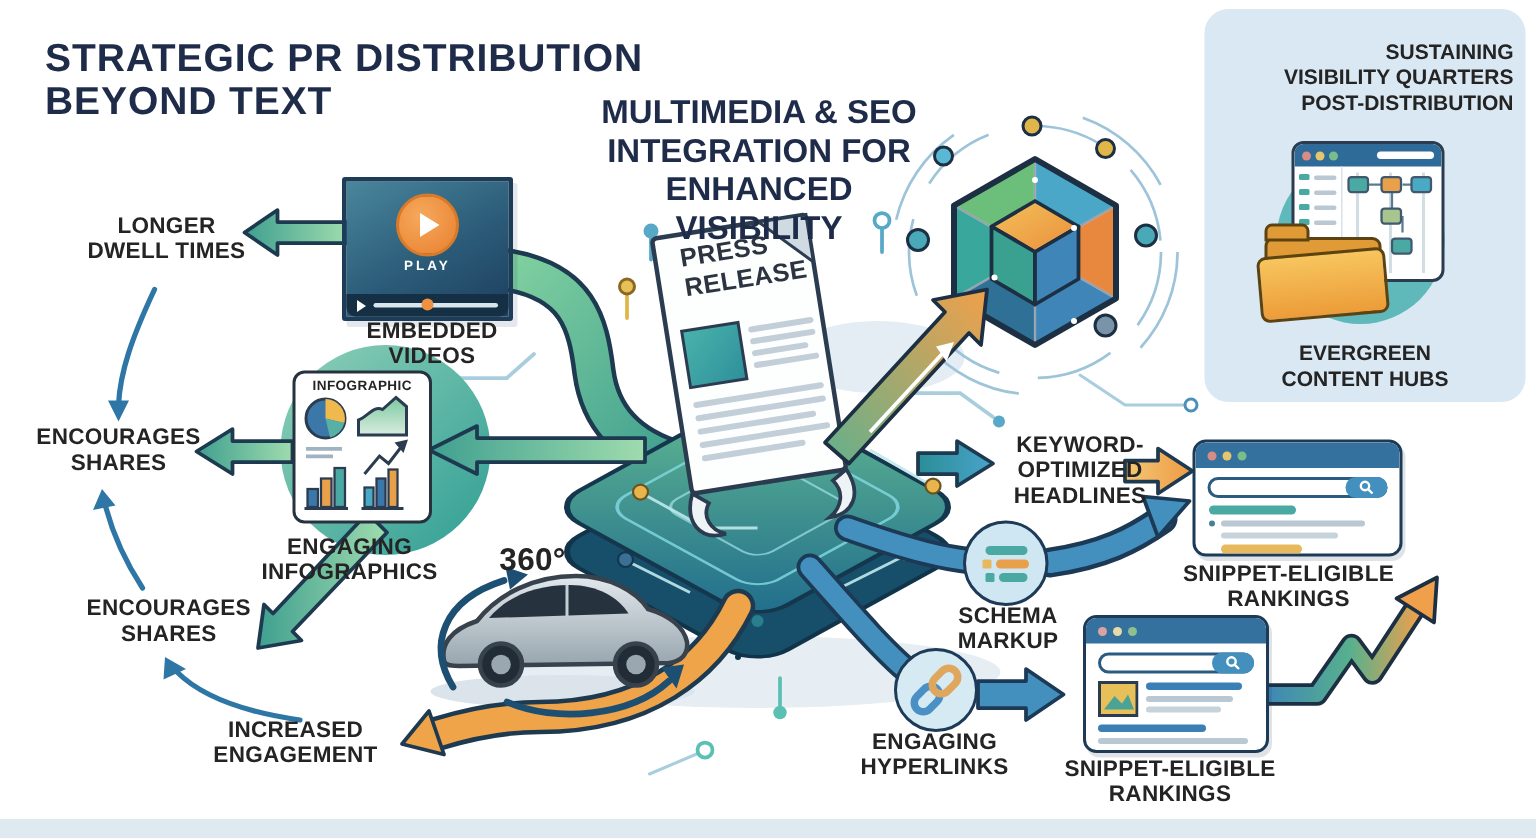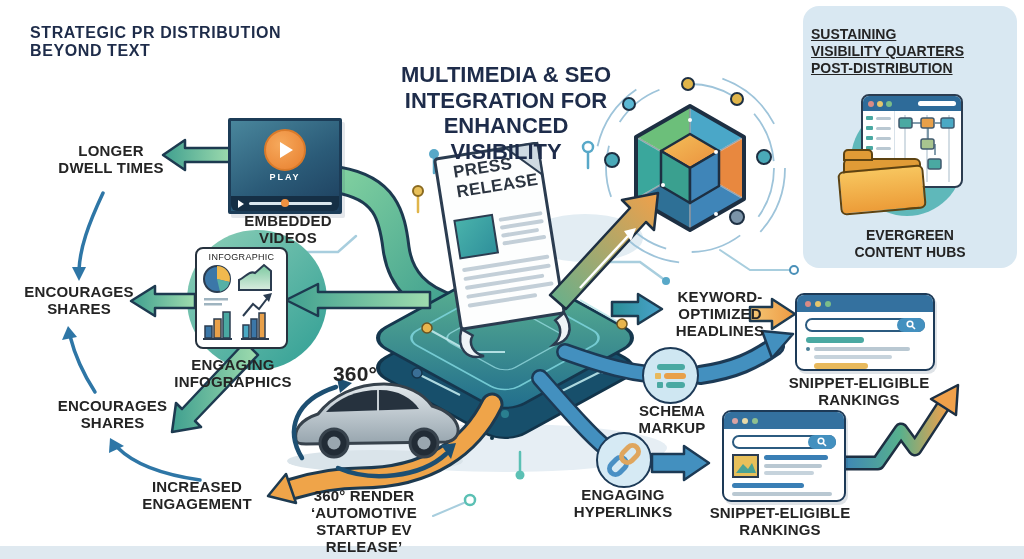--- a/index.html
+++ b/index.html
@@ -2,29 +2,29 @@
 <html><head>
 <meta charset="utf-8">
 <style>
   html,body{margin:0;padding:0;background:#fff;}
   .stage{position:relative;width:1024px;height:559px;background:#ffffff;overflow:hidden;
          font-family:"Liberation Sans","DejaVu Sans",sans-serif;}
   .stage *{box-sizing:border-box;}
   .abs{position:absolute;}
   .lbl{position:absolute;font-weight:800;color:#242424;text-align:center;
        white-space:pre-line;font-size:15px;line-height:1.14;letter-spacing:.2px;z-index:6;}
-  .title{position:absolute;left:30px;top:24px;width:430px;font-size:16px;font-weight:800;
+  .title{position:absolute;left:30px;top:24px;width:430px;font-size:26px;font-weight:800;
          color:#1e2c4a;line-height:1.12;letter-spacing:.6px;white-space:pre-line;z-index:6;}
   .subtitle{position:absolute;left:385px;top:62px;width:242px;font-size:22px;font-weight:800;
          color:#1e2c4a;line-height:1.16;text-align:center;white-space:pre-line;z-index:6;}
   
   .panel{position:absolute;left:803px;top:6px;width:214px;height:262px;background:#d9e8f2;
          border-radius:16px;z-index:5;}
   .panel-title{position:absolute;left:8px;top:20px;width:198px;font-size:14px;font-weight:800;
-         color:#242424;text-align:left;line-height:1.22;white-space:pre-line;text-decoration:underline;}
+         color:#242424;text-align:right;line-height:1.22;white-space:pre-line;}
   .panel-caption{position:absolute;left:8px;top:221px;width:198px;font-size:14px;font-weight:800;
          color:#242424;text-align:center;line-height:1.2;white-space:pre-line;}
   .hub-circle{position:absolute;left:48px;top:98px;width:112px;height:112px;border-radius:50%;
          background:#5fb8ba;}
   .hub-window{position:absolute;left:58px;top:88px;width:102px;height:94px;background:#fff;
          border:2.5px solid #2b3c50;border-radius:8px;overflow:hidden;}
   .hub-whead{height:15px;background:#2e6b99;display:flex;align-items:center;gap:3px;padding:0 5px;}
   .hub-wbody{display:flex;height:calc(100% - 15px);}
   .hub-col{width:32px;border-right:1.5px solid #d8e2ea;padding:5px 3px;}
   .hub-rowline{display:flex;gap:3px;align-items:center;margin-bottom:6px;}
@@ -53,21 +53,21 @@
          font-size:9px;font-weight:800;letter-spacing:2px;}
   .vbar{position:absolute;left:0;right:0;bottom:0;height:15px;background:#152f45;
          border-radius:0 0 6px 6px;display:flex;align-items:center;padding:0 7px;gap:5px;}
   .vbar-tri{width:0;height:0;border-left:6px solid #fff;border-top:4px solid transparent;
          border-bottom:4px solid transparent;}
   .vtrack{position:relative;flex:1;height:3.5px;background:#d8e6ee;border-radius:2px;}
   .vknob{position:absolute;left:38%;top:-2.5px;width:8px;height:8px;border-radius:50%;background:#ef9140;}
   
   .icard{position:absolute;left:195px;top:247px;width:93px;height:102px;background:#fff;
          border:2.5px solid #26323e;border-radius:8px;z-index:5;padding:3px 4px;}
-  .icard-title{font-size:9px;font-weight:400;color:#242424;text-align:center;letter-spacing:.3px;}
+  .icard-title{font-size:9px;font-weight:700;color:#242424;text-align:center;letter-spacing:.3px;}
   
   .browser{position:absolute;background:#fff;border:2.5px solid #1d3a57;border-radius:9px;
          z-index:5;overflow:hidden;box-shadow:2px 3px 0 rgba(29,58,87,.14);}
   .b-head{height:17px;background:#34719f;display:flex;align-items:center;gap:4px;padding:0 8px;}
   .b-dot{width:6px;height:6px;border-radius:50%;}
   .b-search{margin:6px 8px 5px;height:14px;border:2px solid #2b5b80;border-radius:9px;position:relative;}
   .b-search-btn{position:absolute;right:-2px;top:-2px;width:28px;height:14px;background:#4390bf;
          border-radius:9px;display:flex;align-items:center;justify-content:center;}
   .b-line{border-radius:3px;}
   .b-row{display:flex;align-items:center;gap:4px;}
@@ -529,23 +529,20 @@
 VIDEOS</div>
   <div class="lbl" style="left:18px;top:283px;width:122px">ENCOURAGES
 SHARES</div>
   <div class="lbl" style="left:50px;top:397px;width:125px">ENCOURAGES
 SHARES</div>
   <div class="lbl" style="left:165px;top:356px;width:136px">ENGAGING
 INFOGRAPHICS</div>
   <div class="lbl" style="left:322px;top:362px;width:66px;font-size:21px">360°</div>
   <div class="lbl" style="left:136px;top:478px;width:122px">INCREASED
 ENGAGEMENT</div>
-  <div class="lbl" style="left:278px;top:487px;width:172px">360° RENDER
-‘AUTOMOTIVE
-STARTUP EV RELEASE’</div>
   <div class="lbl" style="left:656px;top:288px;width:128px">KEYWORD-
 OPTIMIZED
 HEADLINES</div>
   <div class="lbl" style="left:614px;top:402px;width:116px">SCHEMA
 MARKUP</div>
   <div class="lbl" style="left:552px;top:486px;width:142px">ENGAGING
 HYPERLINKS</div>
   <div class="lbl" style="left:780px;top:374px;width:158px">SNIPPET-ELIGIBLE
 RANKINGS</div>
   <div class="lbl" style="left:700px;top:504px;width:160px">SNIPPET-ELIGIBLE

